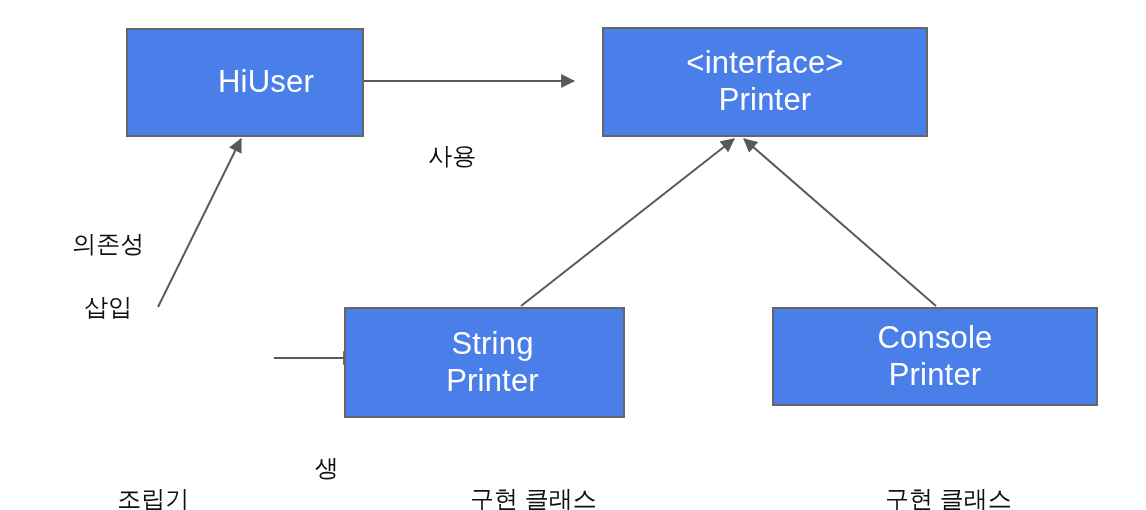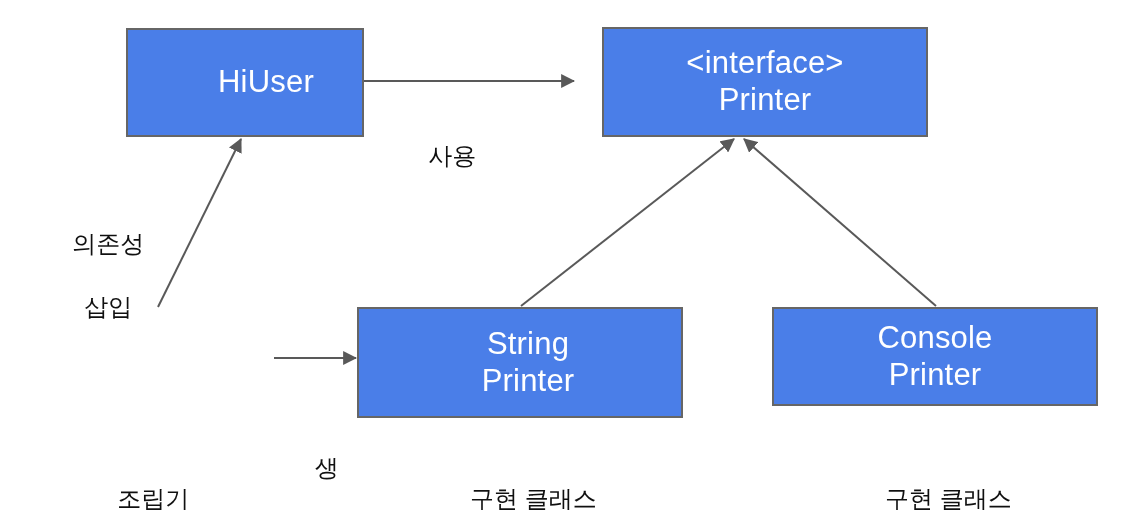--- a/index.html
+++ b/index.html
@@ -93,21 +93,21 @@
   <div class="node" style="left:126px; top:28px; width:238px; height:109px;padding-left:42px;">
     <span>HiUser</span>
   </div>
 
   <div class="node" style="left:576px; top:27px; width:326px; height:110px;margin-left:26px;">
     <span>&lt;interface&gt;</span>
     <span class="line2">Printer</span>
   </div>
 
 
-  <div class="node" style="left:357px; top:307px; width:326px; height:111px;padding-left:16px;">
+  <div class="node" style="left:344px; top:307px; width:281px; height:111px;padding-left:16px;">
     <span>String</span>
     <span class="line2">Printer</span>
   </div>
 
   <div class="node" style="left:772px; top:307px; width:326px; height:99px;">
     <span>Console</span>
     <span class="line2">Printer</span>
   </div>
 
   <div class="edge-label" style="left:40px; top:196px; width:110px;">

